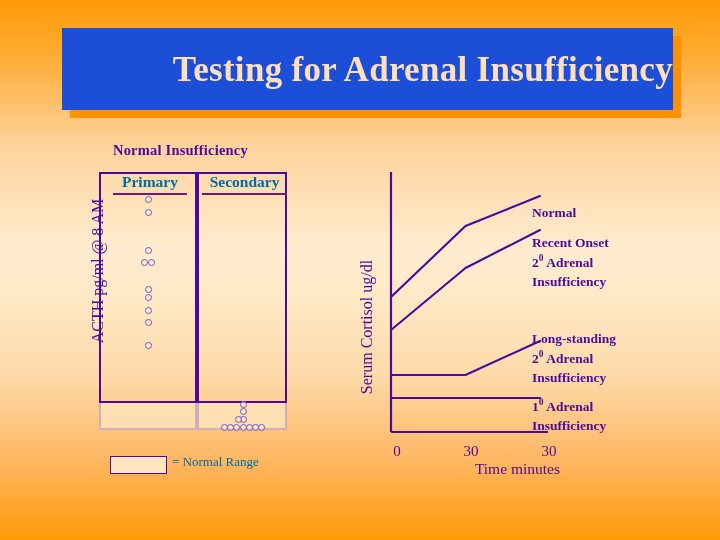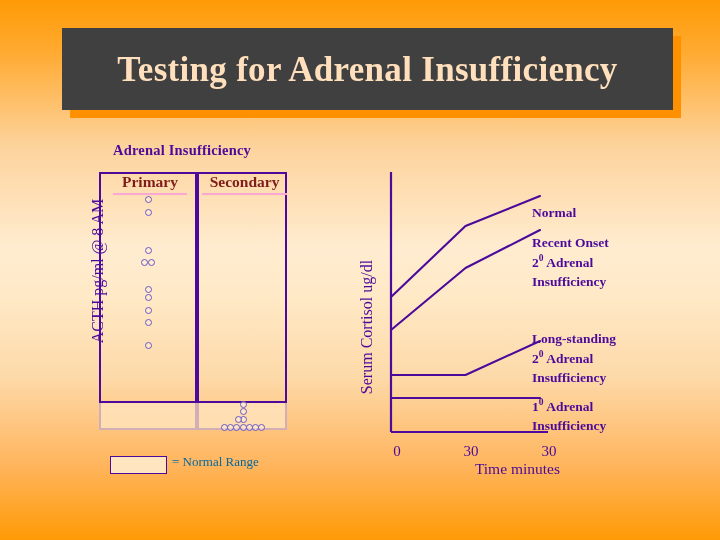--- a/index.html
+++ b/index.html
@@ -19,22 +19,22 @@
   }
   .stage{position:absolute;left:0;top:0;width:720px;height:540px;}
 
   
   .title-shadow{
     position:absolute;left:70px;top:36px;width:611px;height:82px;
     background:#ff9000;
   }
   .title-box{
     position:absolute;left:62px;top:28px;width:611px;height:82px;
-    background:#404040;
-    display:flex;align-items:center;justify-content:center;
+    background:#1d4ed8;
+    display:flex;align-items:center;justify-content:flex-end;
   }
   .title-text{
     color:#ffdfbc;font-size:35px;font-weight:bold;
     letter-spacing:.3px;line-height:1;white-space:nowrap;
   }
 
   
   .left-heading{
     position:absolute;left:113px;top:142px;width:240px;
     font-size:14.5px;font-weight:bold;color:#4b0a9b;
@@ -54,23 +54,23 @@
     position:absolute;left:195px;top:172px;width:0;height:258px;
     border-left:2px solid #4b0a9b;border-right:2px solid #4b0a9b;
     width:3px;box-sizing:border-box;
   }
   .normal-band{
     position:absolute;left:99px;top:401px;width:188px;height:29px;
     border-top:2px solid #4b0a9b;box-sizing:border-box;
     background:rgba(255,230,192,.75);
   }
   .col-head{
-    position:absolute;font-size:15.5px;font-weight:bold;color:#7f1d1d;
+    position:absolute;font-size:15.5px;font-weight:bold;color:#0369a1;
     text-align:center;padding-bottom:2px;
-    border-bottom:2px solid #f9a8d4;
+    border-bottom:2px solid #701a75;
   }
   .col-head.primary{left:113px;top:173px;width:74px;}
   .col-head.secondary{left:202px;top:173px;width:85px;}
 
   .dot{
     position:absolute;width:7px;height:7px;border-radius:50%;
     border:1.6px solid #6a56c8;background:rgba(255,240,214,.55);
     box-sizing:border-box;
   }
 
@@ -110,21 +110,21 @@
 </head>
 <body>
 
 <div class="stage">
 
   <div class="title-shadow"></div>
   <div class="title-box">
     <div class="title-text">Testing for Adrenal Insufficiency</div>
   </div>
 
-  <div class="left-heading">Adrenal Insufficiency</div>
+  <div class="left-heading">Normal Insufficiency</div>
   <div class="yaxis-left">ACTH pg/ml @ 8 AM</div>
 
   <div class="table-frame"></div>
   <div class="col-divider"></div>
   <div class="normal-band"></div>
 
   <div class="col-head primary">Primary</div>
   <div class="col-head secondary">Secondary</div>
 
   <div id="dots-primary">

